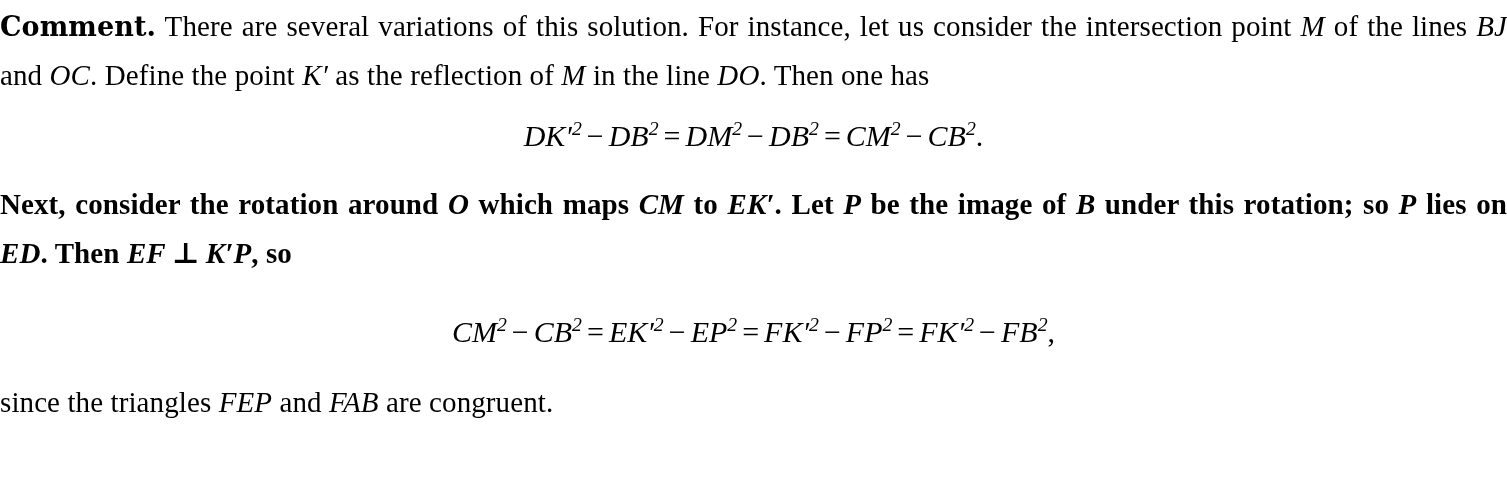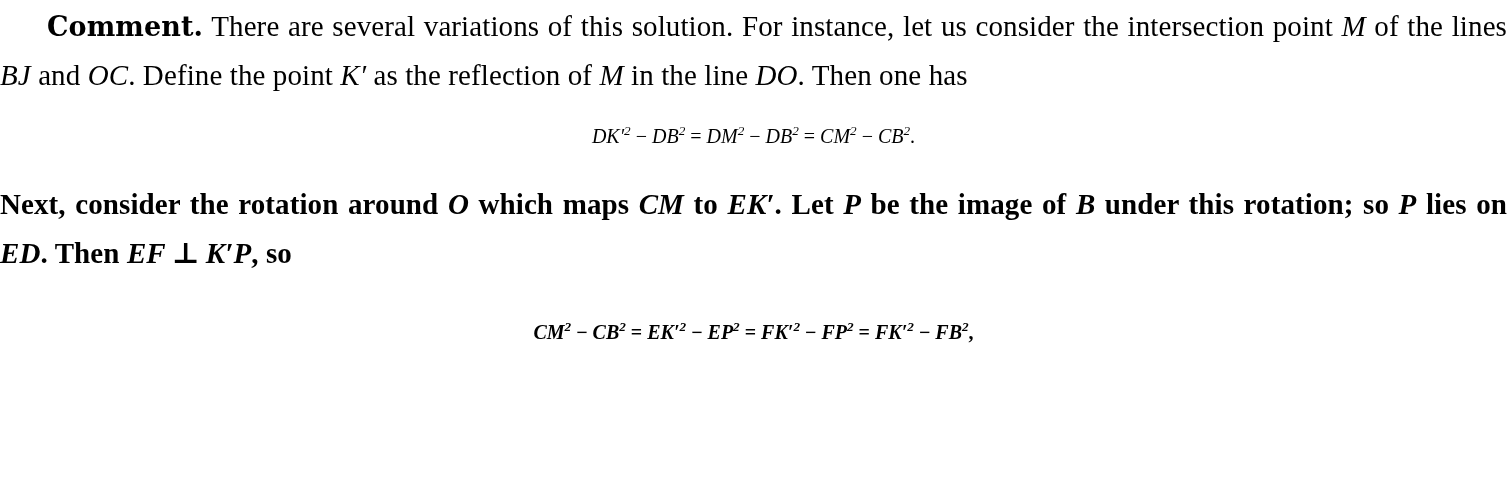--- a/index.html
+++ b/index.html
@@ -29,43 +29,42 @@
     letter-spacing: 0.1px;
     margin: 0;
   }
   .para-1 { margin-top: 2px; }
   .para-2 { margin-top: 22px; font-weight: bold; }
   .para-3 { margin-top: 24px; }
   .lead {
     font-weight: bold;
     font-family: "DejaVu Serif", "Liberation Serif", serif;
     font-size: 27px;
-    padding-left: 47px;
   }
   .math {
     font-style: italic;
     font-family: "Liberation Serif", "DejaVu Serif", serif;
   }
   .upr { font-style: normal; }
   sup {
     font-size: 0.66em;
     vertical-align: super;
     line-height: 0;
   }
   .prime { font-style: italic; }
   .display {
     text-align: center;
-    font-size: 20px;
+    font-size: 30px;
     font-style: italic;
     font-family: "Liberation Serif", "DejaVu Serif", serif;
     line-height: 44px;
     margin: 8px;
   }
   .display-1 { margin-top: 14px; }
-  .display-2 { margin-top: 32px; font-weight: bold; }
+  .display-2 { margin-top: 32px; }
   .op { font-style: normal; padding: 0 5px; }
   .perp { font-style: normal; padding: 0 6px; }
 </style>
 </head>
 <body>
 
 <div class="page">
 
   <p class="para para-1">
     <span class="lead">Comment.</span><span> There are several variations of this solution. For instance, let us consider the intersection point </span><span class="math">M</span><span> of the lines </span><span class="math">BJ</span><span> and </span><span class="math">OC</span><span>. Define the point </span><span class="math">K′</span><span> as the reflection of </span><span class="math">M</span><span> in the line </span><span class="math">DO</span><span>. Then one has</span>
@@ -76,14 +75,17 @@
   </div>
 
   <p class="para para-2">
     <span>Next, consider the rotation around </span><span class="math">O</span><span> which maps </span><span class="math">CM</span><span> to </span><span class="math">EK′</span><span>. Let </span><span class="math">P</span><span> be the image of </span><span class="math">B</span><span> under this rotation; so </span><span class="math">P</span><span> lies on </span><span class="math">ED</span><span>. Then </span><span class="math">EF</span><span class="perp">⊥</span><span class="math">K′P</span><span>, so</span>
   </p>
 
   <div class="display display-2">
     <span>CM<sup>2</sup></span><span class="op">−</span><span>CB<sup>2</sup></span><span class="op">=</span><span>EK<span class="prime">′</span><sup>2</sup></span><span class="op">−</span><span>EP<sup>2</sup></span><span class="op">=</span><span>FK<span class="prime">′</span><sup>2</sup></span><span class="op">−</span><span>FP<sup>2</sup></span><span class="op">=</span><span>FK<span class="prime">′</span><sup>2</sup></span><span class="op">−</span><span>FB<sup>2</sup></span><span class="upr">,</span>
   </div>
 
+  <p class="para para-3">
+    <span>since the triangles </span><span class="math">FEP</span><span> and </span><span class="math">FAB</span><span> are congruent.</span>
+  </p>
 
 </div>
 
 </body></html>

